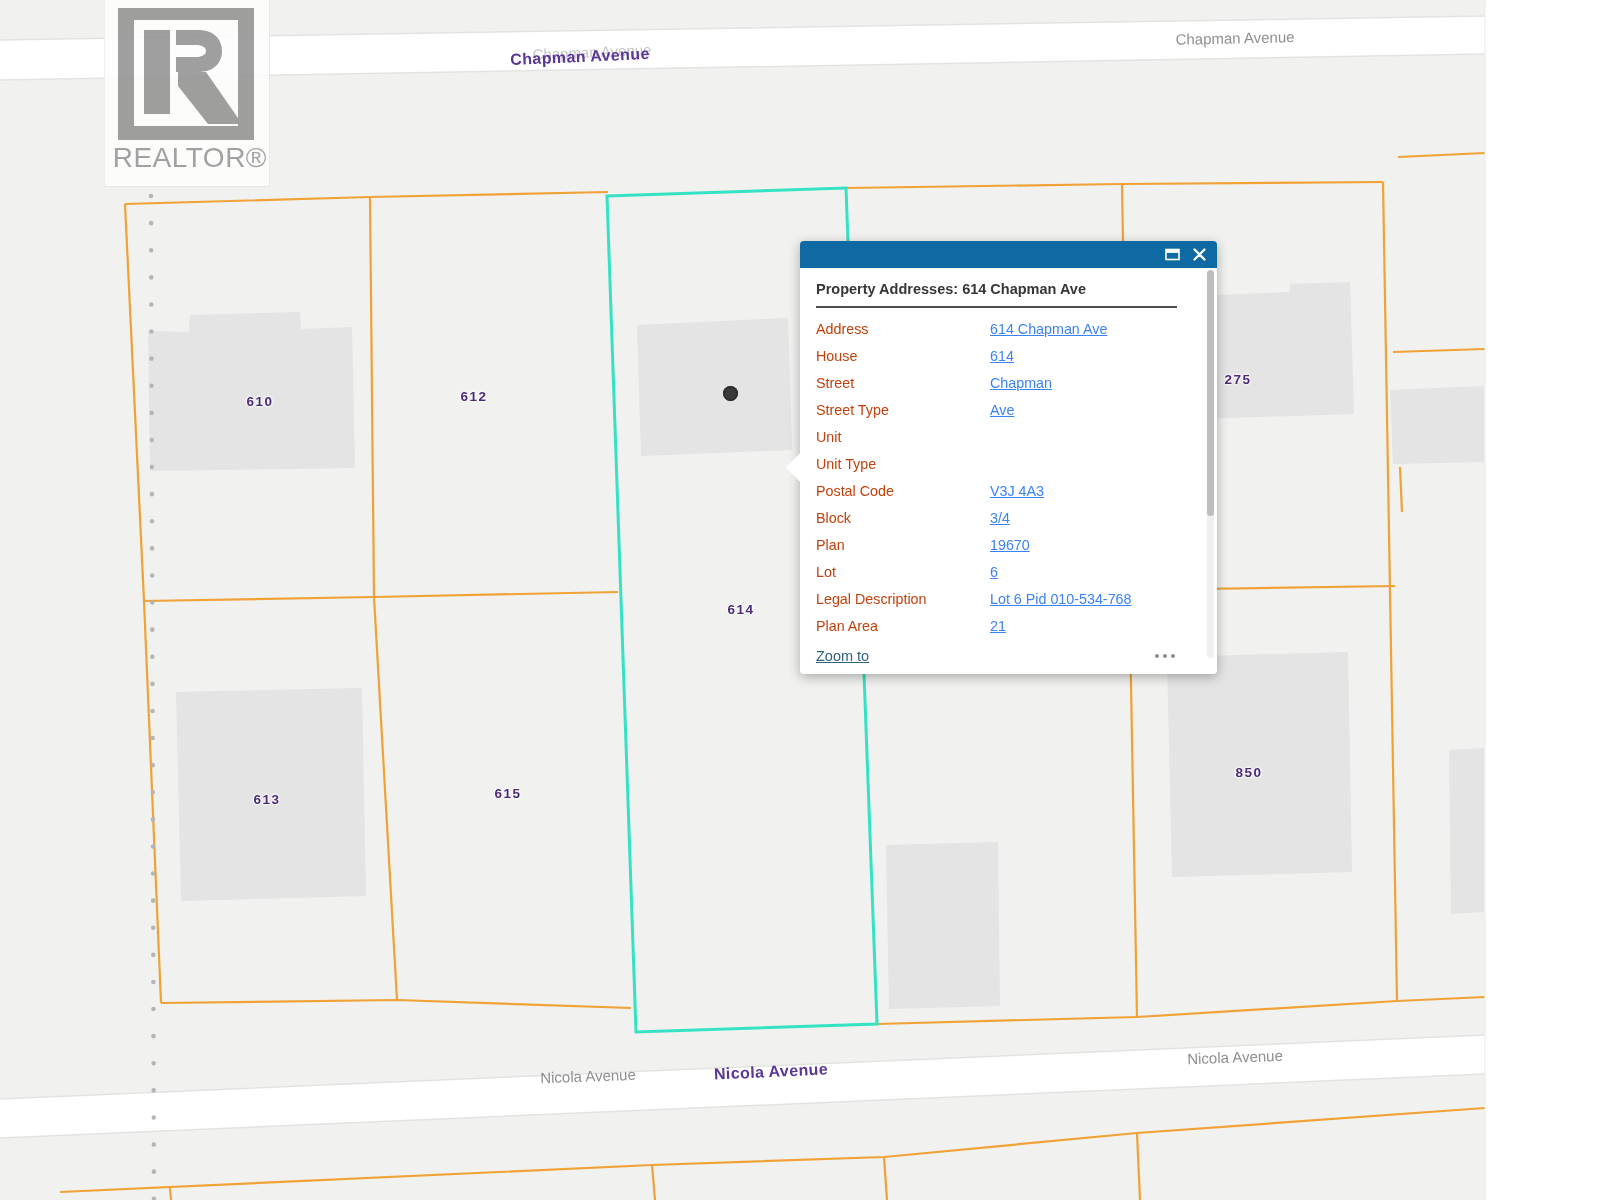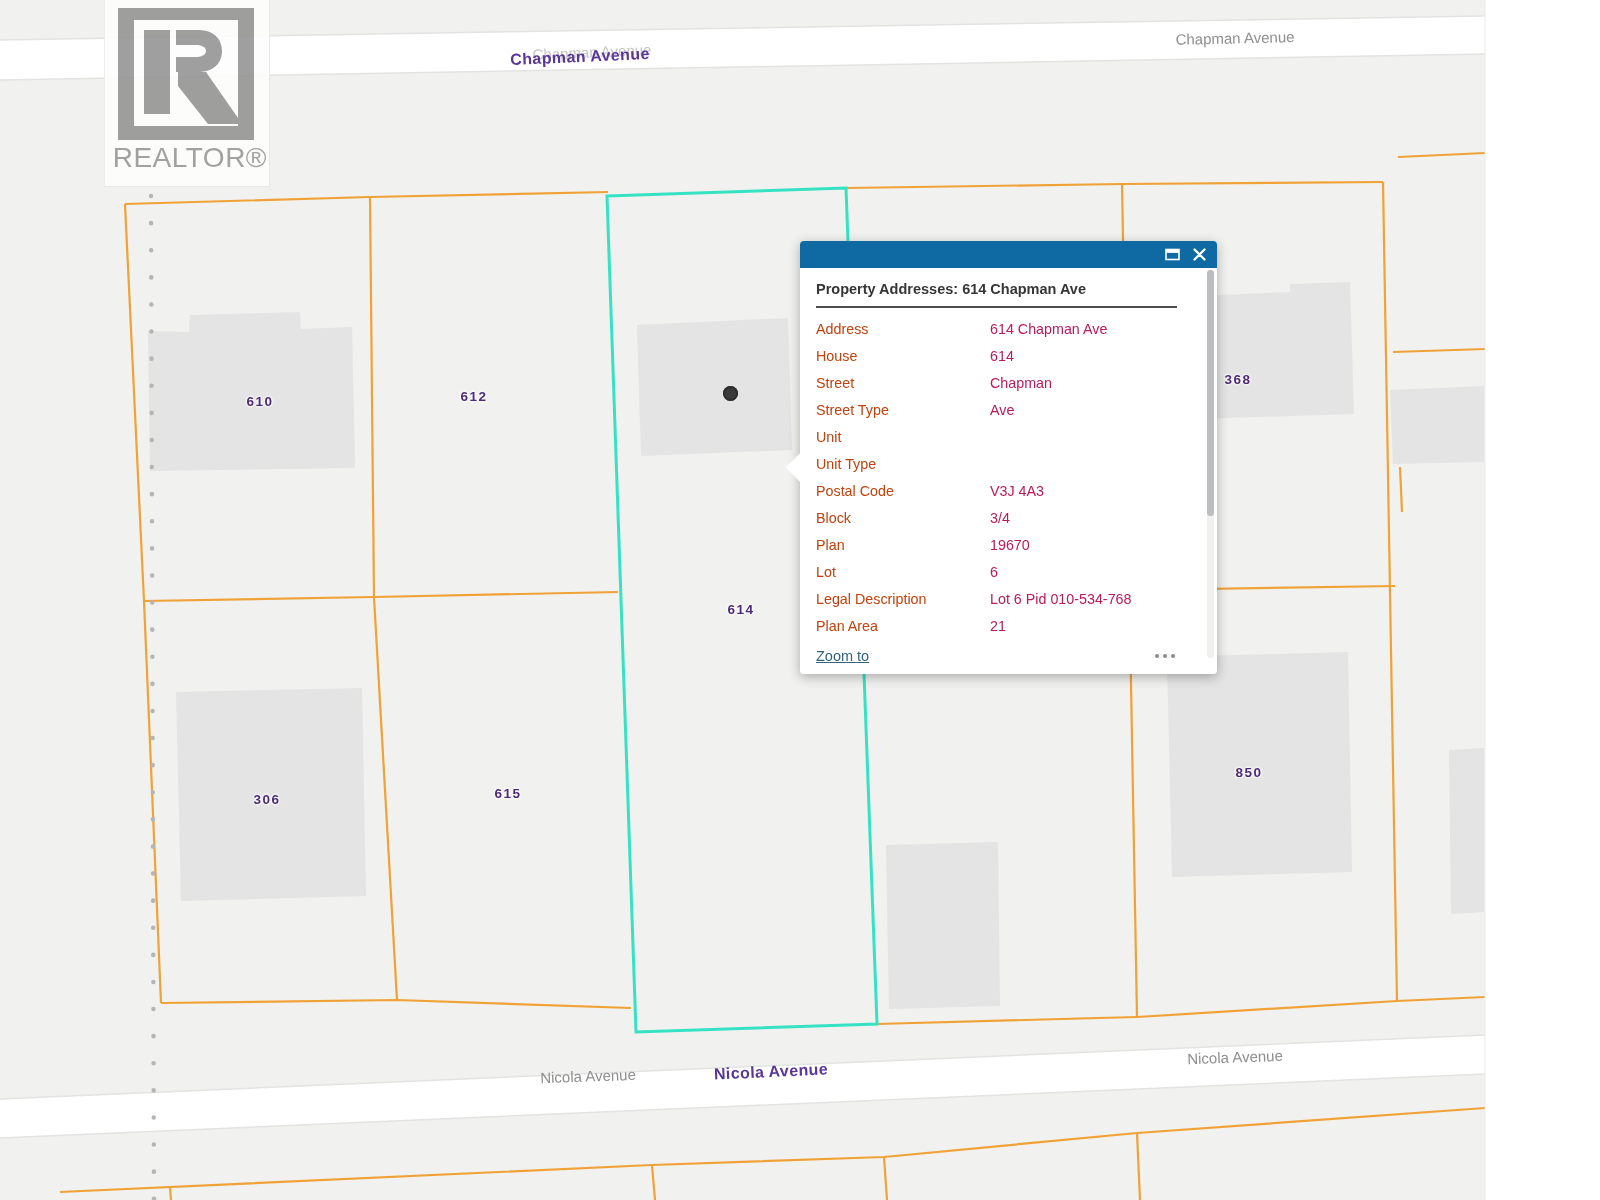--- a/index.html
+++ b/index.html
@@ -35,21 +35,21 @@
      background:#ffffff;transform:rotate(45deg);}
   .popup-header{position:relative;height:27px;background:#0f6aa3;border-radius:4px 4px 0 0;
      display:flex;justify-content:flex-end;align-items:center;gap:13px;padding-right:11px;}
   .win-btn{background:none;border:none;padding:0;margin:0;cursor:pointer;display:flex;align-items:center;}
   .popup-body{position:relative;background:#ffffff;border-radius:0 0 4px 4px;
      padding:13px 40px 10px 16px;}
   .popup-title{font-size:14.5px;font-weight:bold;color:#363636;white-space:nowrap;
      padding-bottom:9px;border-bottom:2px solid #4e4e4e;margin-bottom:12px;}
   .row{display:flex;font-size:14.3px;line-height:18px;margin-bottom:9px;}
   .flabel{flex:0 0 174px;color:#c2410c;}
-  .fvalue{flex:1;color:#be185d;min-height:18px;}
+  .fvalue{flex:1;color:#3b82f6;min-height:18px;text-decoration:underline;}
   .popup-footer{display:flex;justify-content:space-between;align-items:center;margin-top:13px;}
   .zoomto{color:#30627e;font-size:14.5px;text-decoration:underline;cursor:pointer;}
   .more-dots{display:flex;gap:4px;padding:4px 2px;cursor:pointer;background:none;border:none;}
   .more-dots i{width:4px;height:4px;border-radius:50%;background:#8b8b8b;display:block;}
   .sb-track{position:absolute;right:3px;top:2px;width:7px;height:388px;background:#f0f0ee;border-radius:4px;}
   .sb-thumb{position:absolute;right:3px;top:2px;width:7px;height:246px;background:#bcbdbe;border-radius:4px;}
 </style>
 </head>
 <body>
 
@@ -131,22 +131,22 @@
   <div class="street-label street-ghost" style="left:592px;top:52px;transform:translate(-50%,-50%) rotate(-2.5deg);">Chapman Avenue</div>
   <div class="street-label street-purple" style="left:580px;top:57px;transform:translate(-50%,-50%) rotate(-2.5deg);">Chapman Avenue</div>
   <div class="street-label street-gray" style="left:1235px;top:38px;transform:translate(-50%,-50%) rotate(-1.3deg);">Chapman Avenue</div>
   <div class="street-label street-gray" style="left:588px;top:1076px;transform:translate(-50%,-50%) rotate(-2deg);">Nicola Avenue</div>
   <div class="street-label street-purple" style="left:771px;top:1072px;transform:translate(-50%,-50%) rotate(-2.6deg);">Nicola Avenue</div>
   <div class="street-label street-gray" style="left:1235px;top:1057px;transform:translate(-50%,-50%) rotate(-2deg);">Nicola Avenue</div>
 
   <div class="parcel-label" style="left:260px;top:401px;">610</div>
   <div class="parcel-label" style="left:474px;top:396px;">612</div>
   <div class="parcel-label" style="left:741px;top:609px;">614</div>
-  <div class="parcel-label" style="left:1238px;top:379px;">368</div>
-  <div class="parcel-label" style="left:267px;top:799px;">306</div>
+  <div class="parcel-label" style="left:1238px;top:379px;">275</div>
+  <div class="parcel-label" style="left:267px;top:799px;">613</div>
   <div class="parcel-label" style="left:508px;top:793px;">615</div>
   <div class="parcel-label" style="left:1249px;top:772px;">850</div>
 
   <div class="point-marker"></div>
 
   <div class="popup">
     <div class="popup-pointer"></div>
 
     <div class="popup-header">
       <button class="win-btn" title="">

